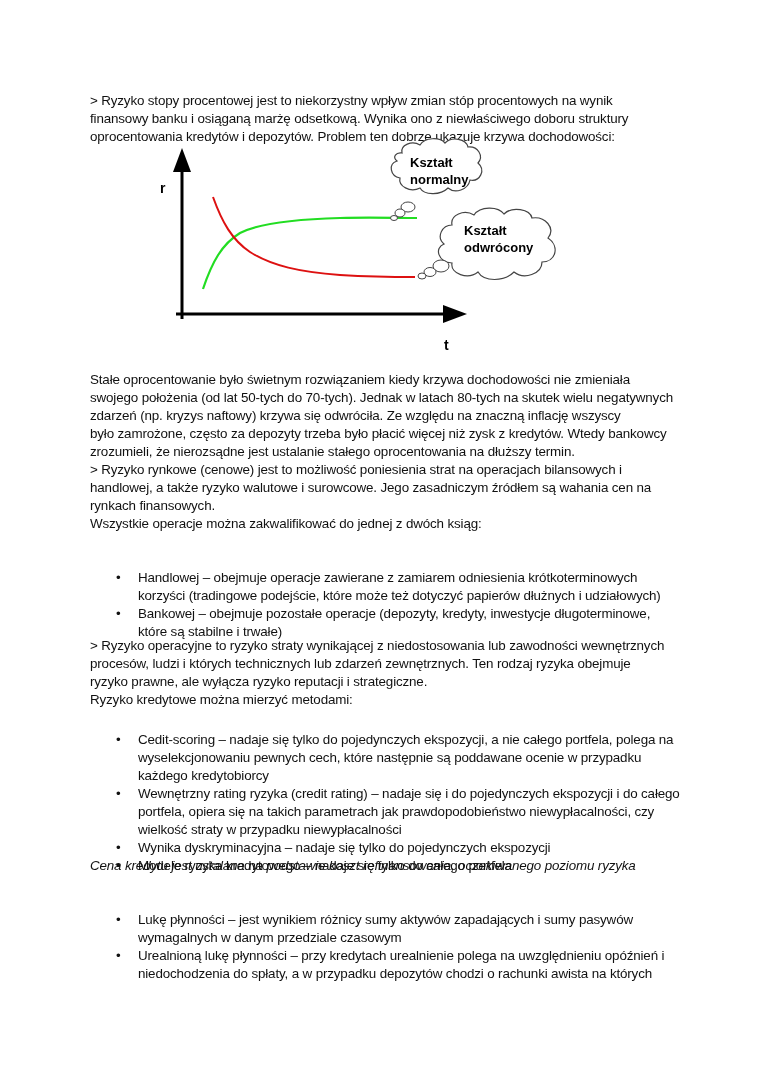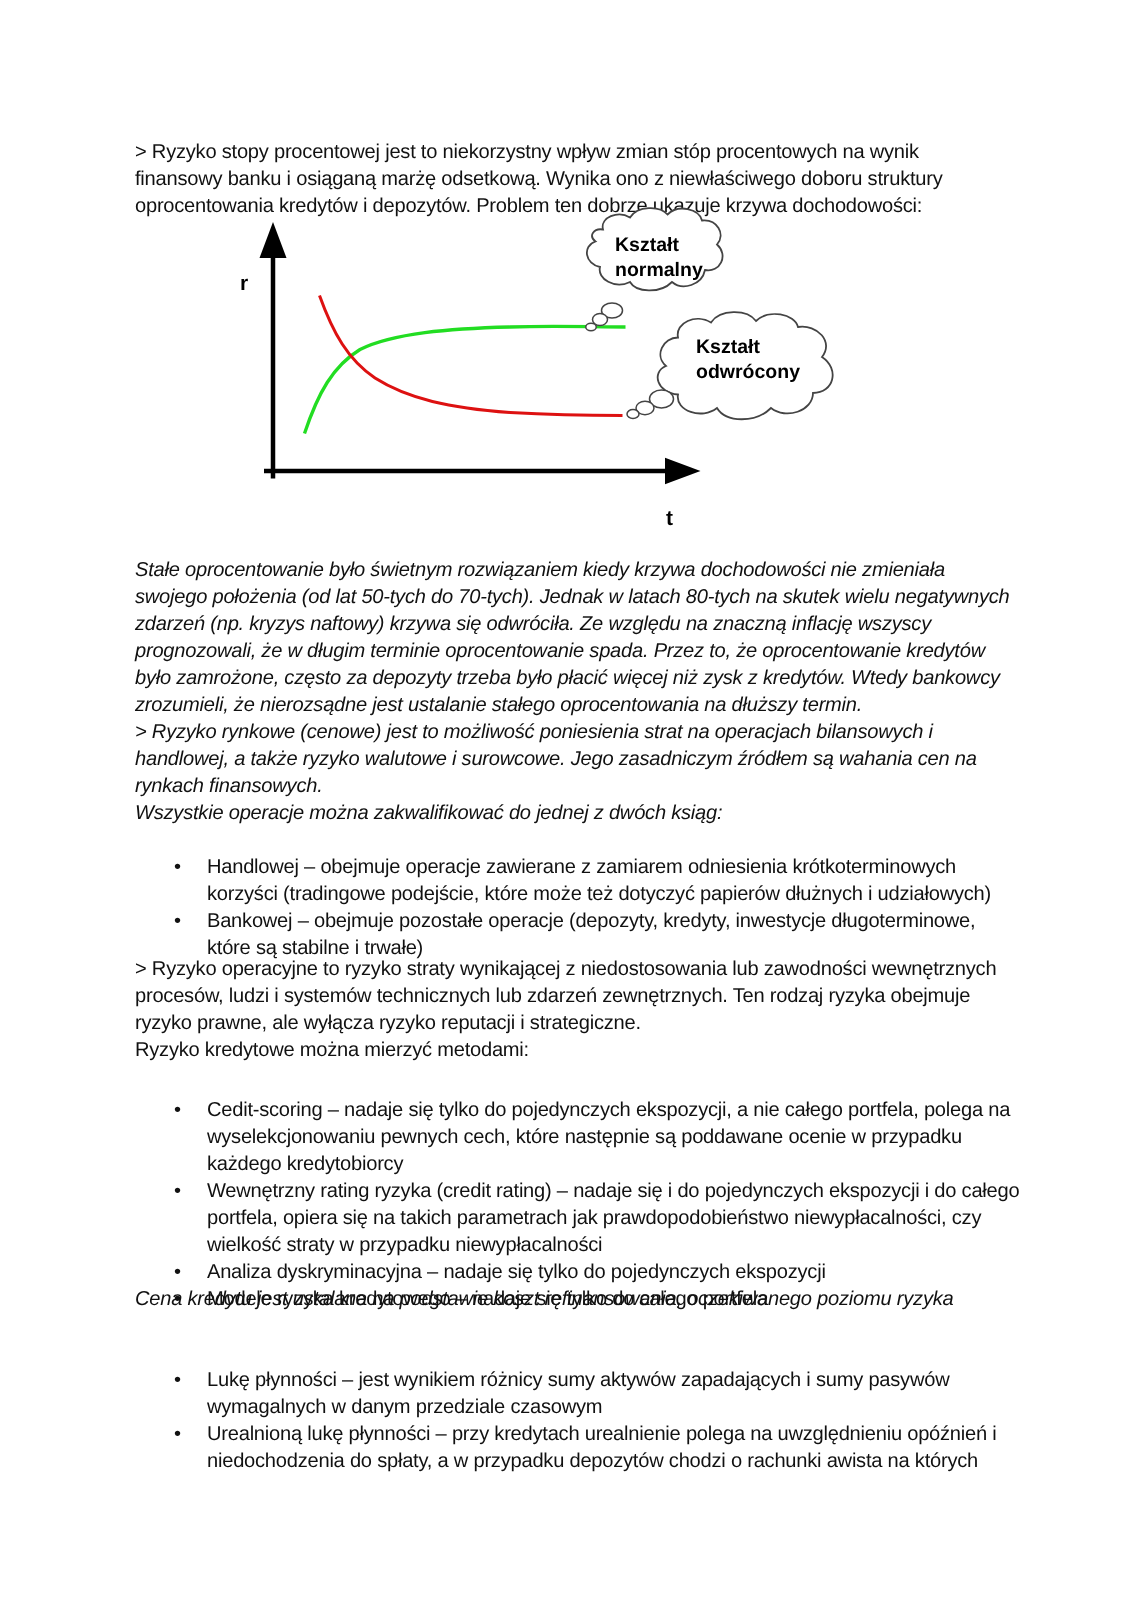--- a/index.html
+++ b/index.html
@@ -60,25 +60,24 @@
                C504,282 484,282 478,272 C468,280 450,274 452,263 C438,262 434,248 444,244
                C436,237 442,225 452,225 Z" fill="#fff" stroke="#444" stroke-width="1.2"></path>
       <ellipse cx="441" cy="266" rx="8" ry="6" fill="#fff" stroke="#444" stroke-width="1"></ellipse>
       <ellipse cx="430" cy="272" rx="6" ry="4.5" fill="#fff" stroke="#444" stroke-width="1"></ellipse>
       <ellipse cx="422" cy="276" rx="4" ry="3" fill="#fff" stroke="#444" stroke-width="1"></ellipse>
       <text x="464" y="235" font-size="13" font-weight="bold">Kształt</text>
       <text x="464" y="252" font-size="13" font-weight="bold">odwrócony</text>
     </g>
   </svg>
 
-  <div class="para" style="top:371px;font-style:italic;">
+  <div class="para" style="top:371px;">
     <span class="line">Stałe oprocentowanie było świetnym rozwiązaniem kiedy krzywa dochodowości nie zmieniała</span>
     <span class="line">swojego położenia (od lat 50-tych do 70-tych). Jednak w latach 80-tych na skutek wielu negatywnych</span>
     <span class="line">zdarzeń (np. kryzys naftowy) krzywa się odwróciła. Ze względu na znaczną inflację wszyscy</span>
-    <span class="line">prognozowali, że w długim terminie oprocentowanie spada. Przez to, że oprocentowanie kredytów</span>
     <span class="line">było zamrożone, często za depozyty trzeba było płacić więcej niż zysk z kredytów. Wtedy bankowcy</span>
     <span class="line">zrozumieli, że nierozsądne jest ustalanie stałego oprocentowania na dłuższy termin.</span>
     <span class="line">&gt; Ryzyko rynkowe (cenowe) jest to możliwość poniesienia strat na operacjach bilansowych i</span>
     <span class="line">handlowej, a także ryzyko walutowe i surowcowe. Jego zasadniczym źródłem są wahania cen na</span>
     <span class="line">rynkach finansowych.</span>
     <span class="line">Wszystkie operacje można zakwalifikować do jednej z dwóch ksiąg:</span>
   </div>
 
   <div class="bullet-list" style="top:569px;">
     <div class="bullet-item">
@@ -88,41 +87,41 @@
     </div>
     <div class="bullet-item">
       <span class="bullet-dot">•</span>
       <span class="line">Bankowej – obejmuje pozostałe operacje (depozyty, kredyty, inwestycje długoterminowe,</span>
       <span class="line">które są stabilne i trwałe)</span>
     </div>
   </div>
 
   <div class="para" style="top:637px;">
     <span class="line">&gt; Ryzyko operacyjne to ryzyko straty wynikającej z niedostosowania lub zawodności wewnętrznych</span>
-    <span class="line">procesów, ludzi i systemów technicznych lub zdarzeń zewnętrznych. Ten rodzaj ryzyka obejmuje</span>
+    <span class="line">procesów, ludzi i których technicznych lub zdarzeń zewnętrznych. Ten rodzaj ryzyka obejmuje</span>
     <span class="line">ryzyko prawne, ale wyłącza ryzyko reputacji i strategiczne.</span>
     <span class="line">Ryzyko kredytowe można mierzyć metodami:</span>
   </div>
 
   <div class="bullet-list" style="top:731px;">
     <div class="bullet-item">
       <span class="bullet-dot">•</span>
       <span class="line">Cedit-scoring – nadaje się tylko do pojedynczych ekspozycji, a nie całego portfela, polega na</span>
       <span class="line">wyselekcjonowaniu pewnych cech, które następnie są poddawane ocenie w przypadku</span>
       <span class="line">każdego kredytobiorcy</span>
     </div>
     <div class="bullet-item">
       <span class="bullet-dot">•</span>
       <span class="line">Wewnętrzny rating ryzyka (credit rating) – nadaje się i do pojedynczych ekspozycji i do całego</span>
       <span class="line">portfela, opiera się na takich parametrach jak prawdopodobieństwo niewypłacalności, czy</span>
       <span class="line">wielkość straty w przypadku niewypłacalności</span>
     </div>
     <div class="bullet-item">
       <span class="bullet-dot">•</span>
-      <span class="line">Analiza dyskryminacyjna – nadaje się tylko do pojedynczych ekspozycji</span>
+      <span class="line">Wynika dyskryminacyjna – nadaje się tylko do pojedynczych ekspozycji</span>
     </div>
     <div class="bullet-item">
       <span class="bullet-dot">•</span>
       <span class="line">Modele ryzyka kredytowego – nadaje się tylko do całego portfela</span>
     </div>
   </div>
 
   <div class="para" style="top:857px;font-style:italic;">
     <span class="line">Cena kredytu jest ustalana na podstawie koszt refinansowania, oczekiwanego poziomu ryzyka</span>
   </div>

